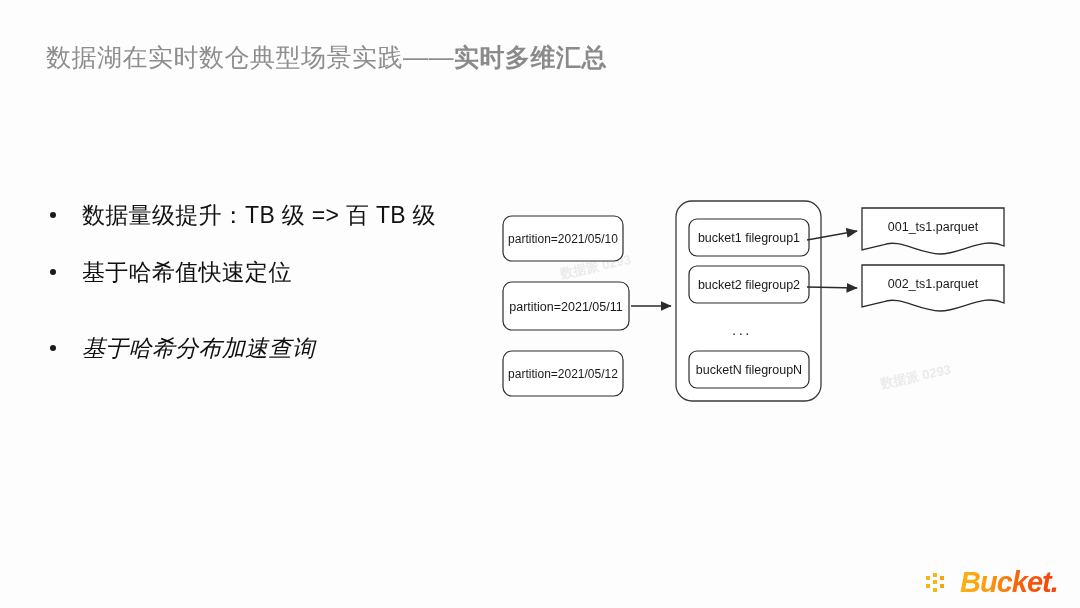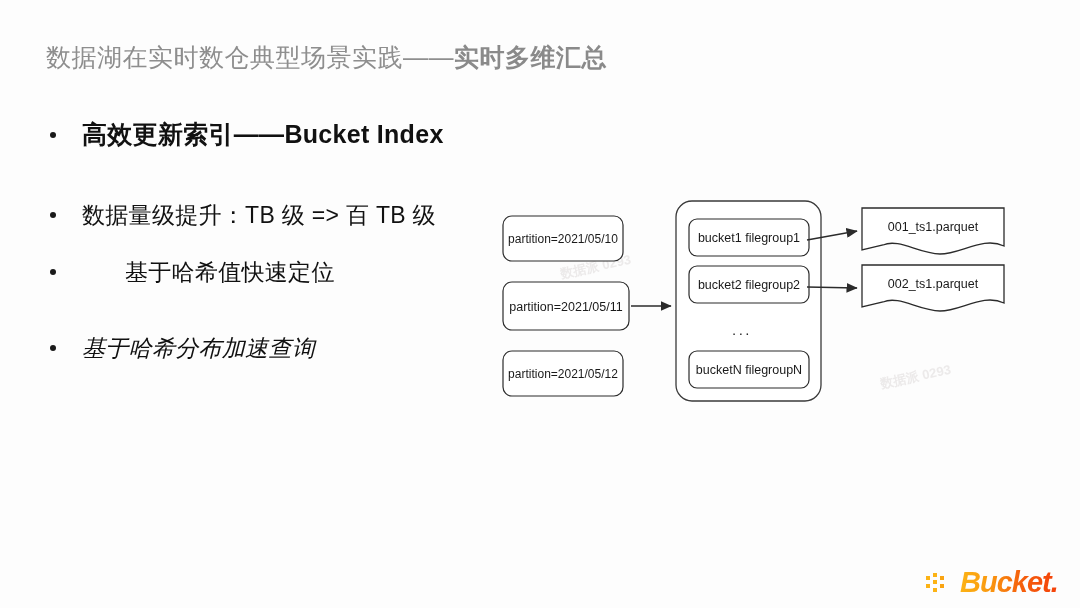--- a/index.html
+++ b/index.html
@@ -64,21 +64,21 @@
     letter-spacing: 0.3px;
   }
   .bullet-sub {
     left: 50px;
   }
   .bullet-sub .bullet-text {
     font-size: 23px;
     letter-spacing: 0.3px;
   }
   #bullet-1 { top: 200px; }
-  #bullet-2 { top: 257px; gap: 43px; }
+  #bullet-2 { top: 257px; }
   #bullet-3 { top: 333px; font-style: italic; }
 
   
   #diagram {
     position: absolute;
     left: 495px;
     top: 188px;
     width: 520px;
     height: 225px;
   }
@@ -127,24 +127,20 @@
 </style>
 </head>
 <body>
 
 <div id="slide">
 
   <div id="slide-title">
     <span class="t-normal">数据湖在实时数仓典型场景实践——</span><span class="t-strong">实时多维汇总</span>
   </div>
 
-  <div class="bullet-row" id="bullet-head">
-    <span class="bullet-dot"></span>
-    <span class="bullet-text">高效更新索引——Bucket Index</span>
-  </div>
 
   <div class="bullet-row bullet-sub" id="bullet-1">
     <span class="bullet-dot"></span>
     <span class="bullet-text">数据量级提升：TB 级 =&gt; 百 TB 级</span>
   </div>
   <div class="bullet-row bullet-sub" id="bullet-2">
     <span class="bullet-dot"></span>
     <span class="bullet-text">基于哈希值快速定位</span>
   </div>
   <div class="bullet-row bullet-sub" id="bullet-3">

